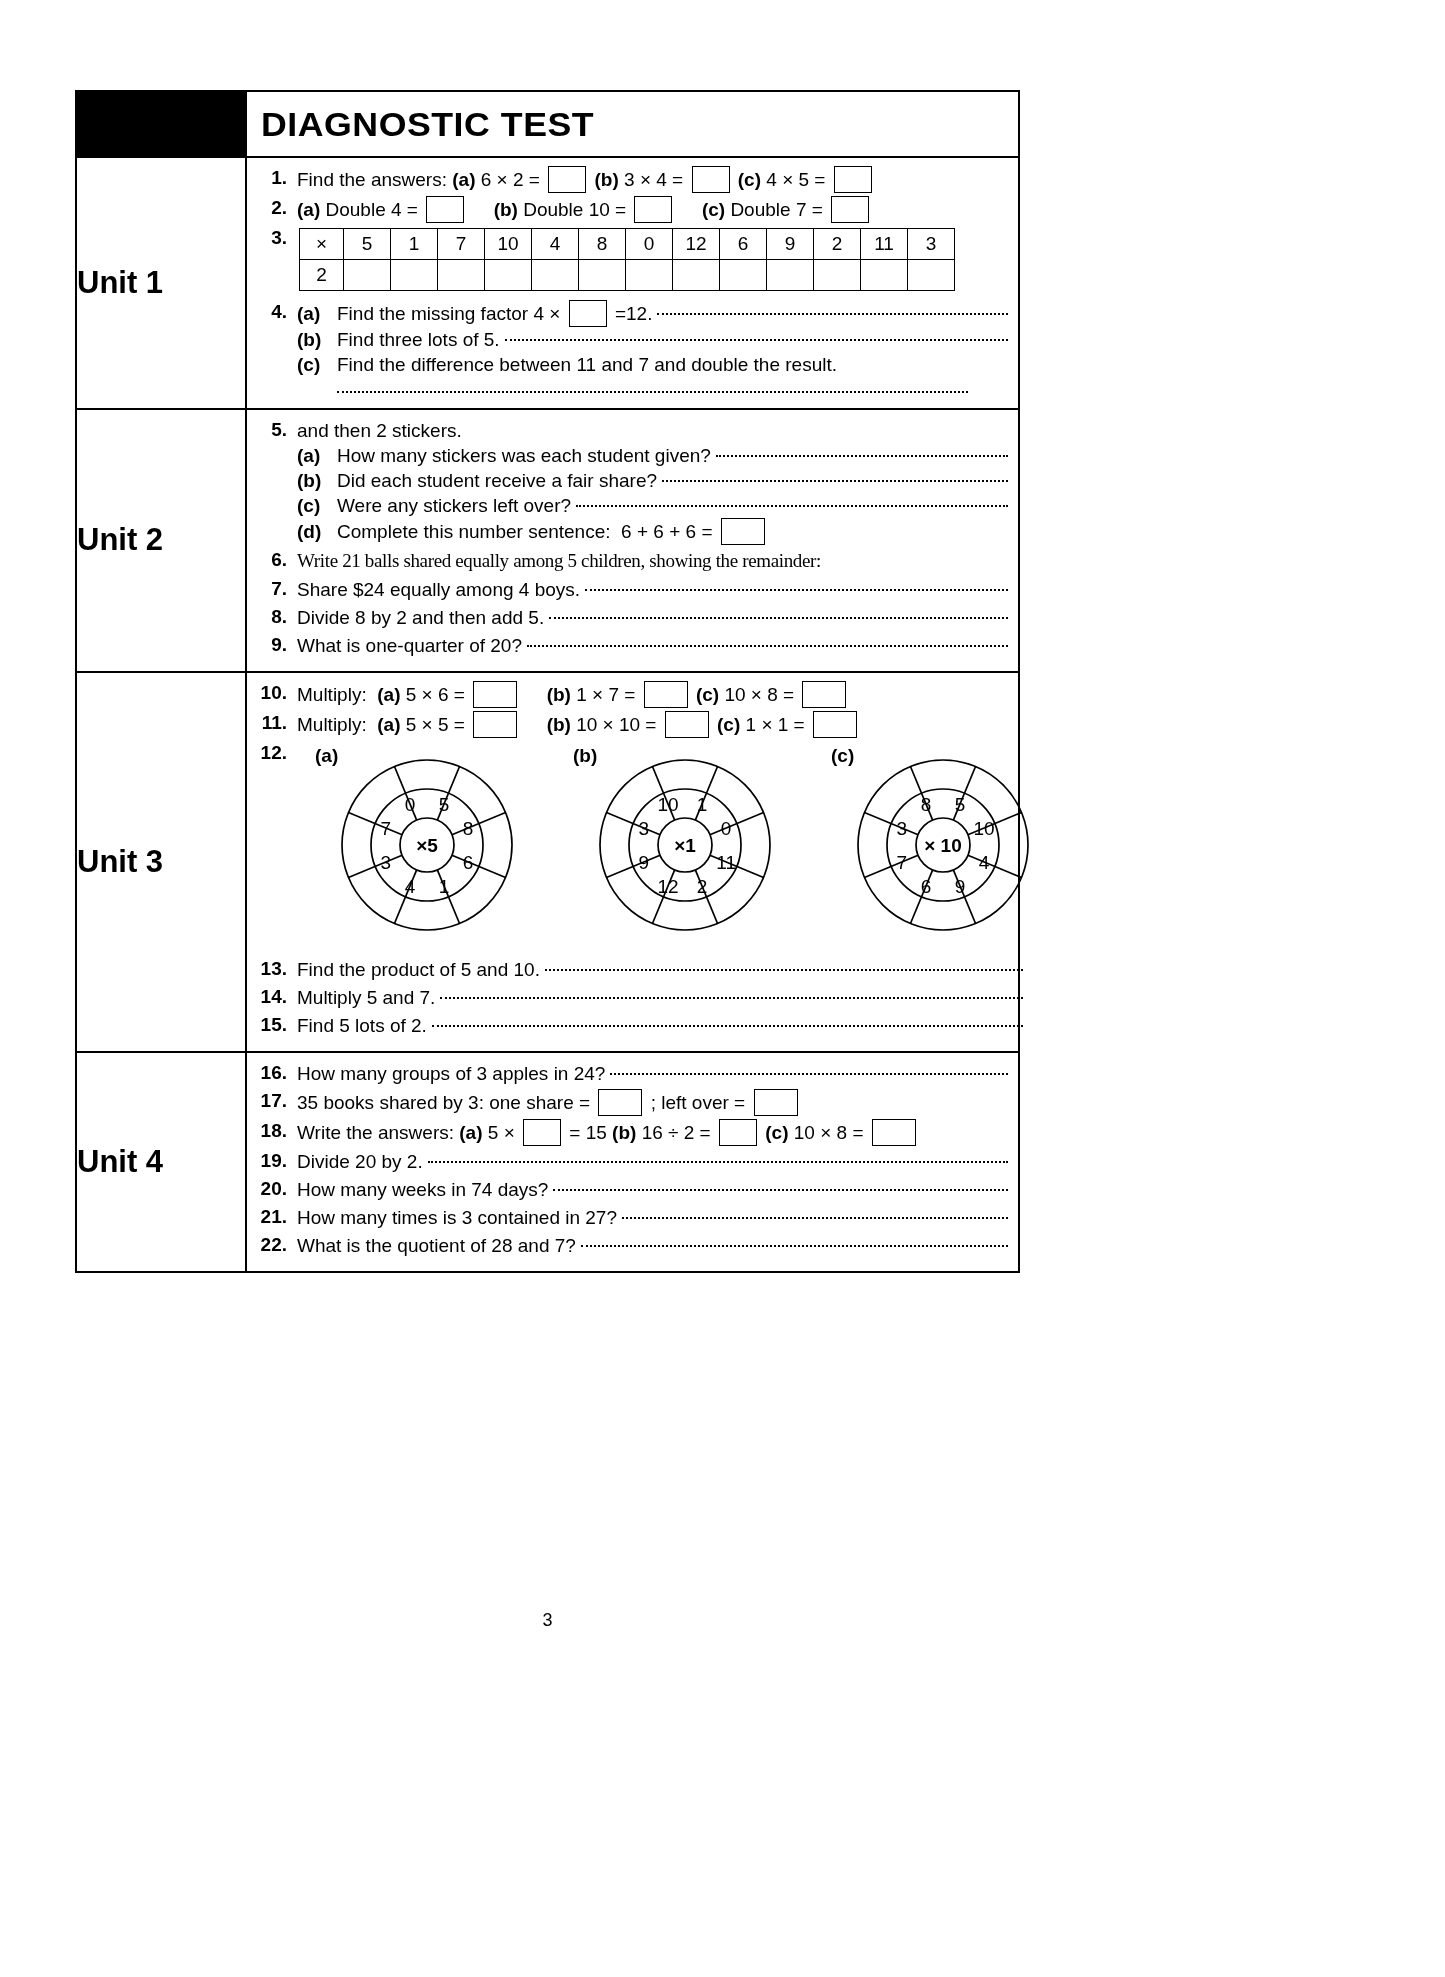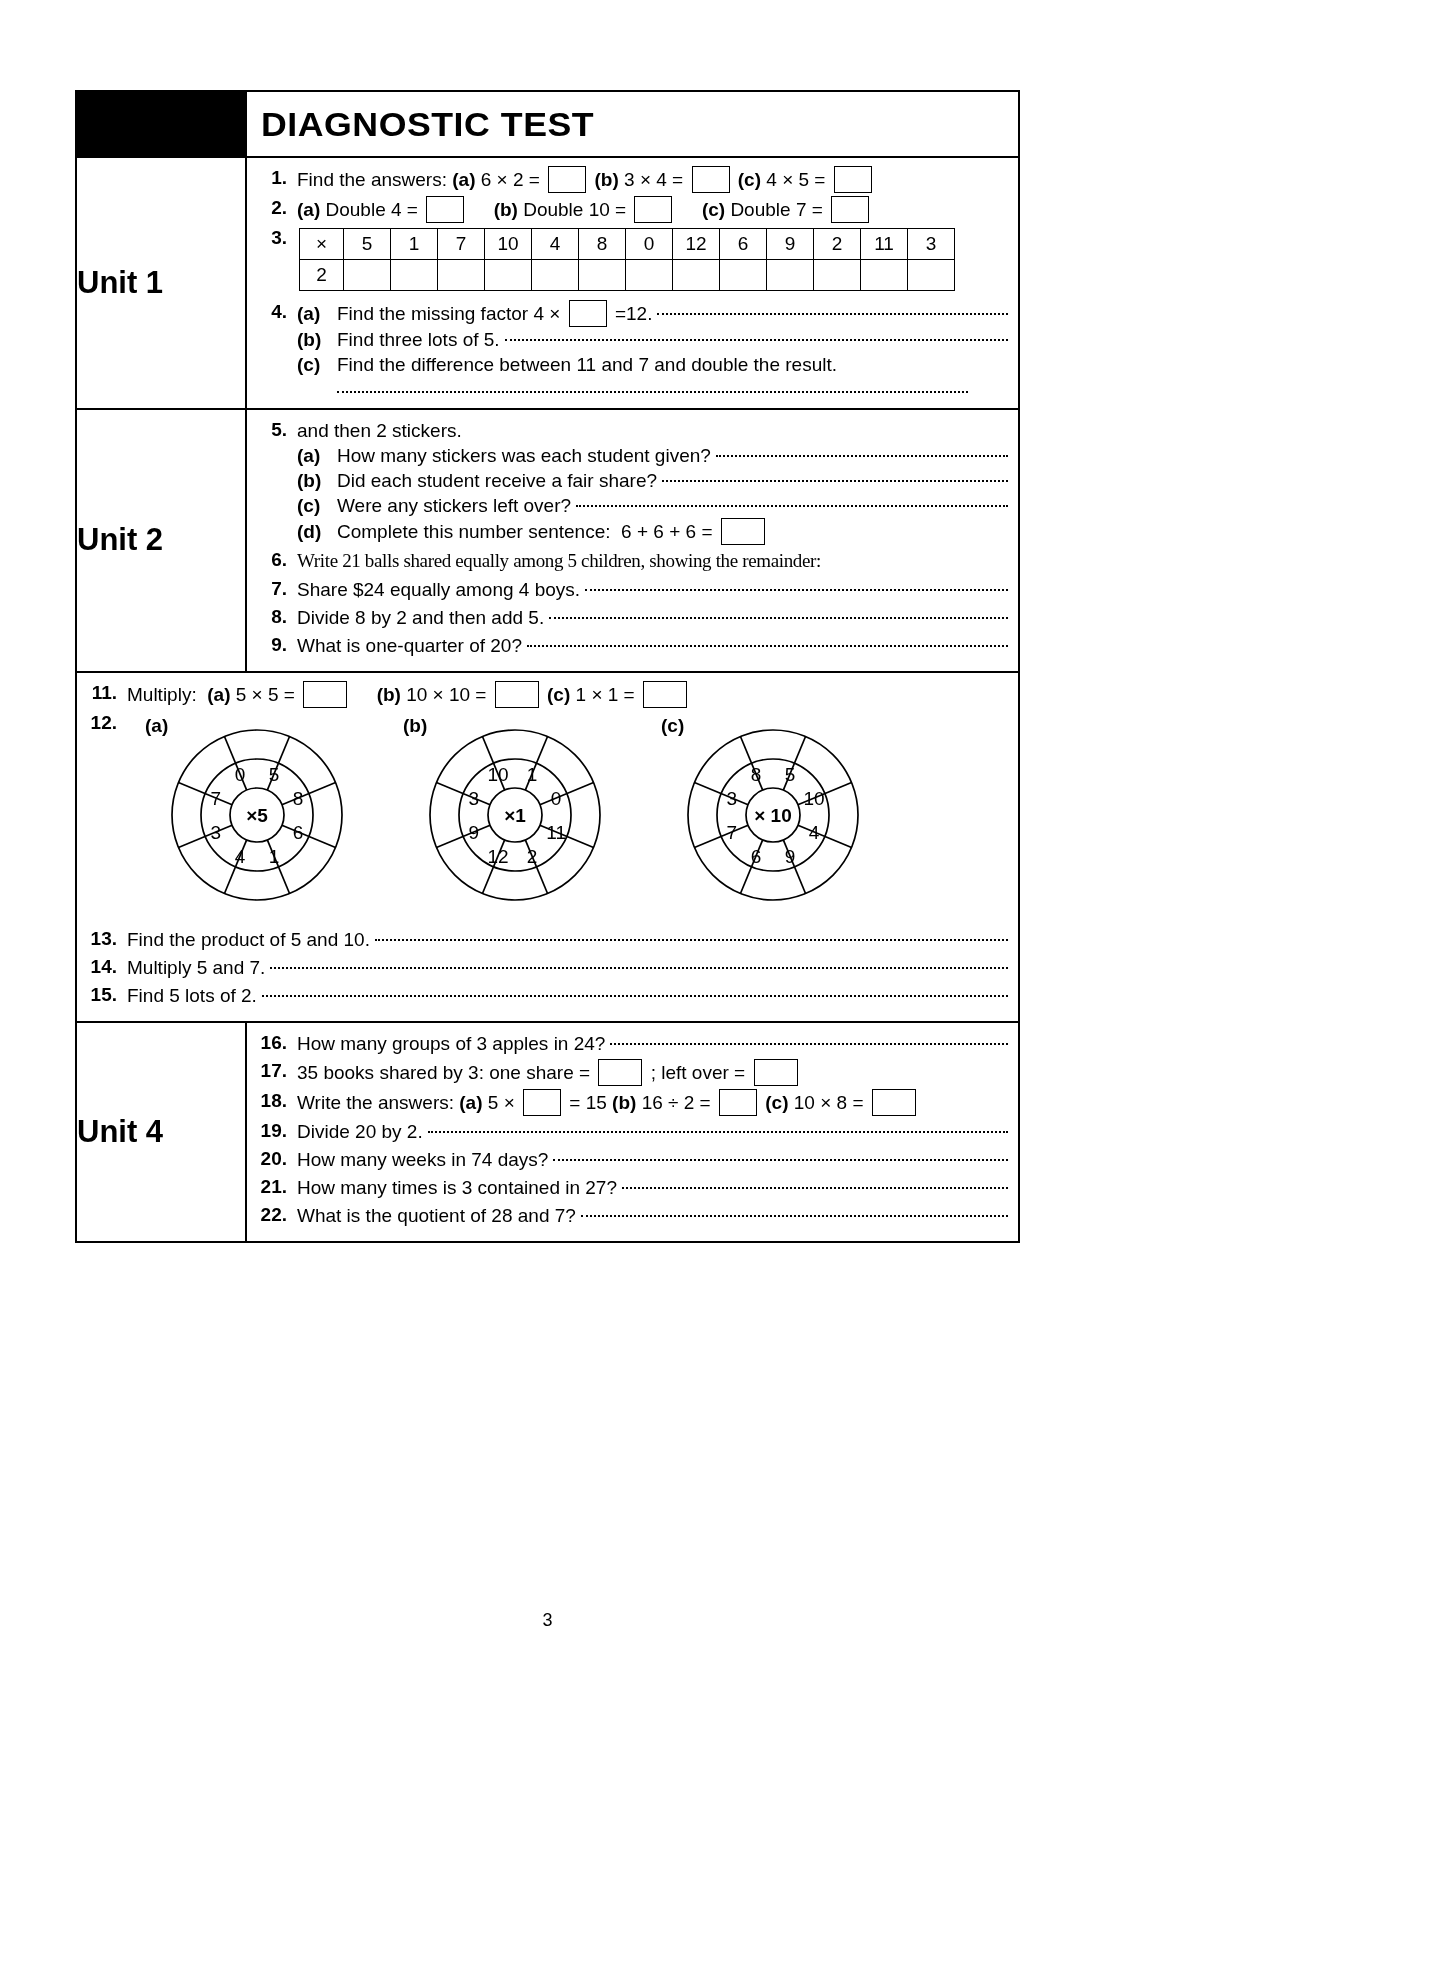--- a/index.html
+++ b/index.html
@@ -258,22 +258,41 @@
         <div class="qbody inline-row">
           <span class="nowrap">What is one-quarter of 20?</span>
           <span class="dots"></span>
         </div>
       </div>
 
     </div>
   </div>
 
   <div class="unit-row">
+    <div class="unit-label-cell">
+      <div class="unit-label">Unit 3</div>
+    </div>
     <div class="unit-body">
 
+      <div class="q">
+        <div class="qnum">10.</div>
+        <div class="qbody nowrap">
+          <span>Multiply:</span>&nbsp;
+          <span class="b">(a)</span>
+          <span>5 × 6 =</span>
+          <span class="box wide"></span>
+          &nbsp;&nbsp;&nbsp;
+          <span class="b">(b)</span>
+          <span>1 × 7  =</span>
+          <span class="box wide"></span>
+          <span class="b">(c)</span>
+          <span>10 × 8 =</span>
+          <span class="box wide"></span>
+        </div>
+      </div>
 
       <div class="q">
         <div class="qnum">11.</div>
         <div class="qbody nowrap">
           <span>Multiply:</span>&nbsp;
           <span class="b">(a)</span>
           <span>5 × 5 =</span>
           <span class="box wide"></span>
           &nbsp;&nbsp;&nbsp;
           <span class="b">(b)</span>

